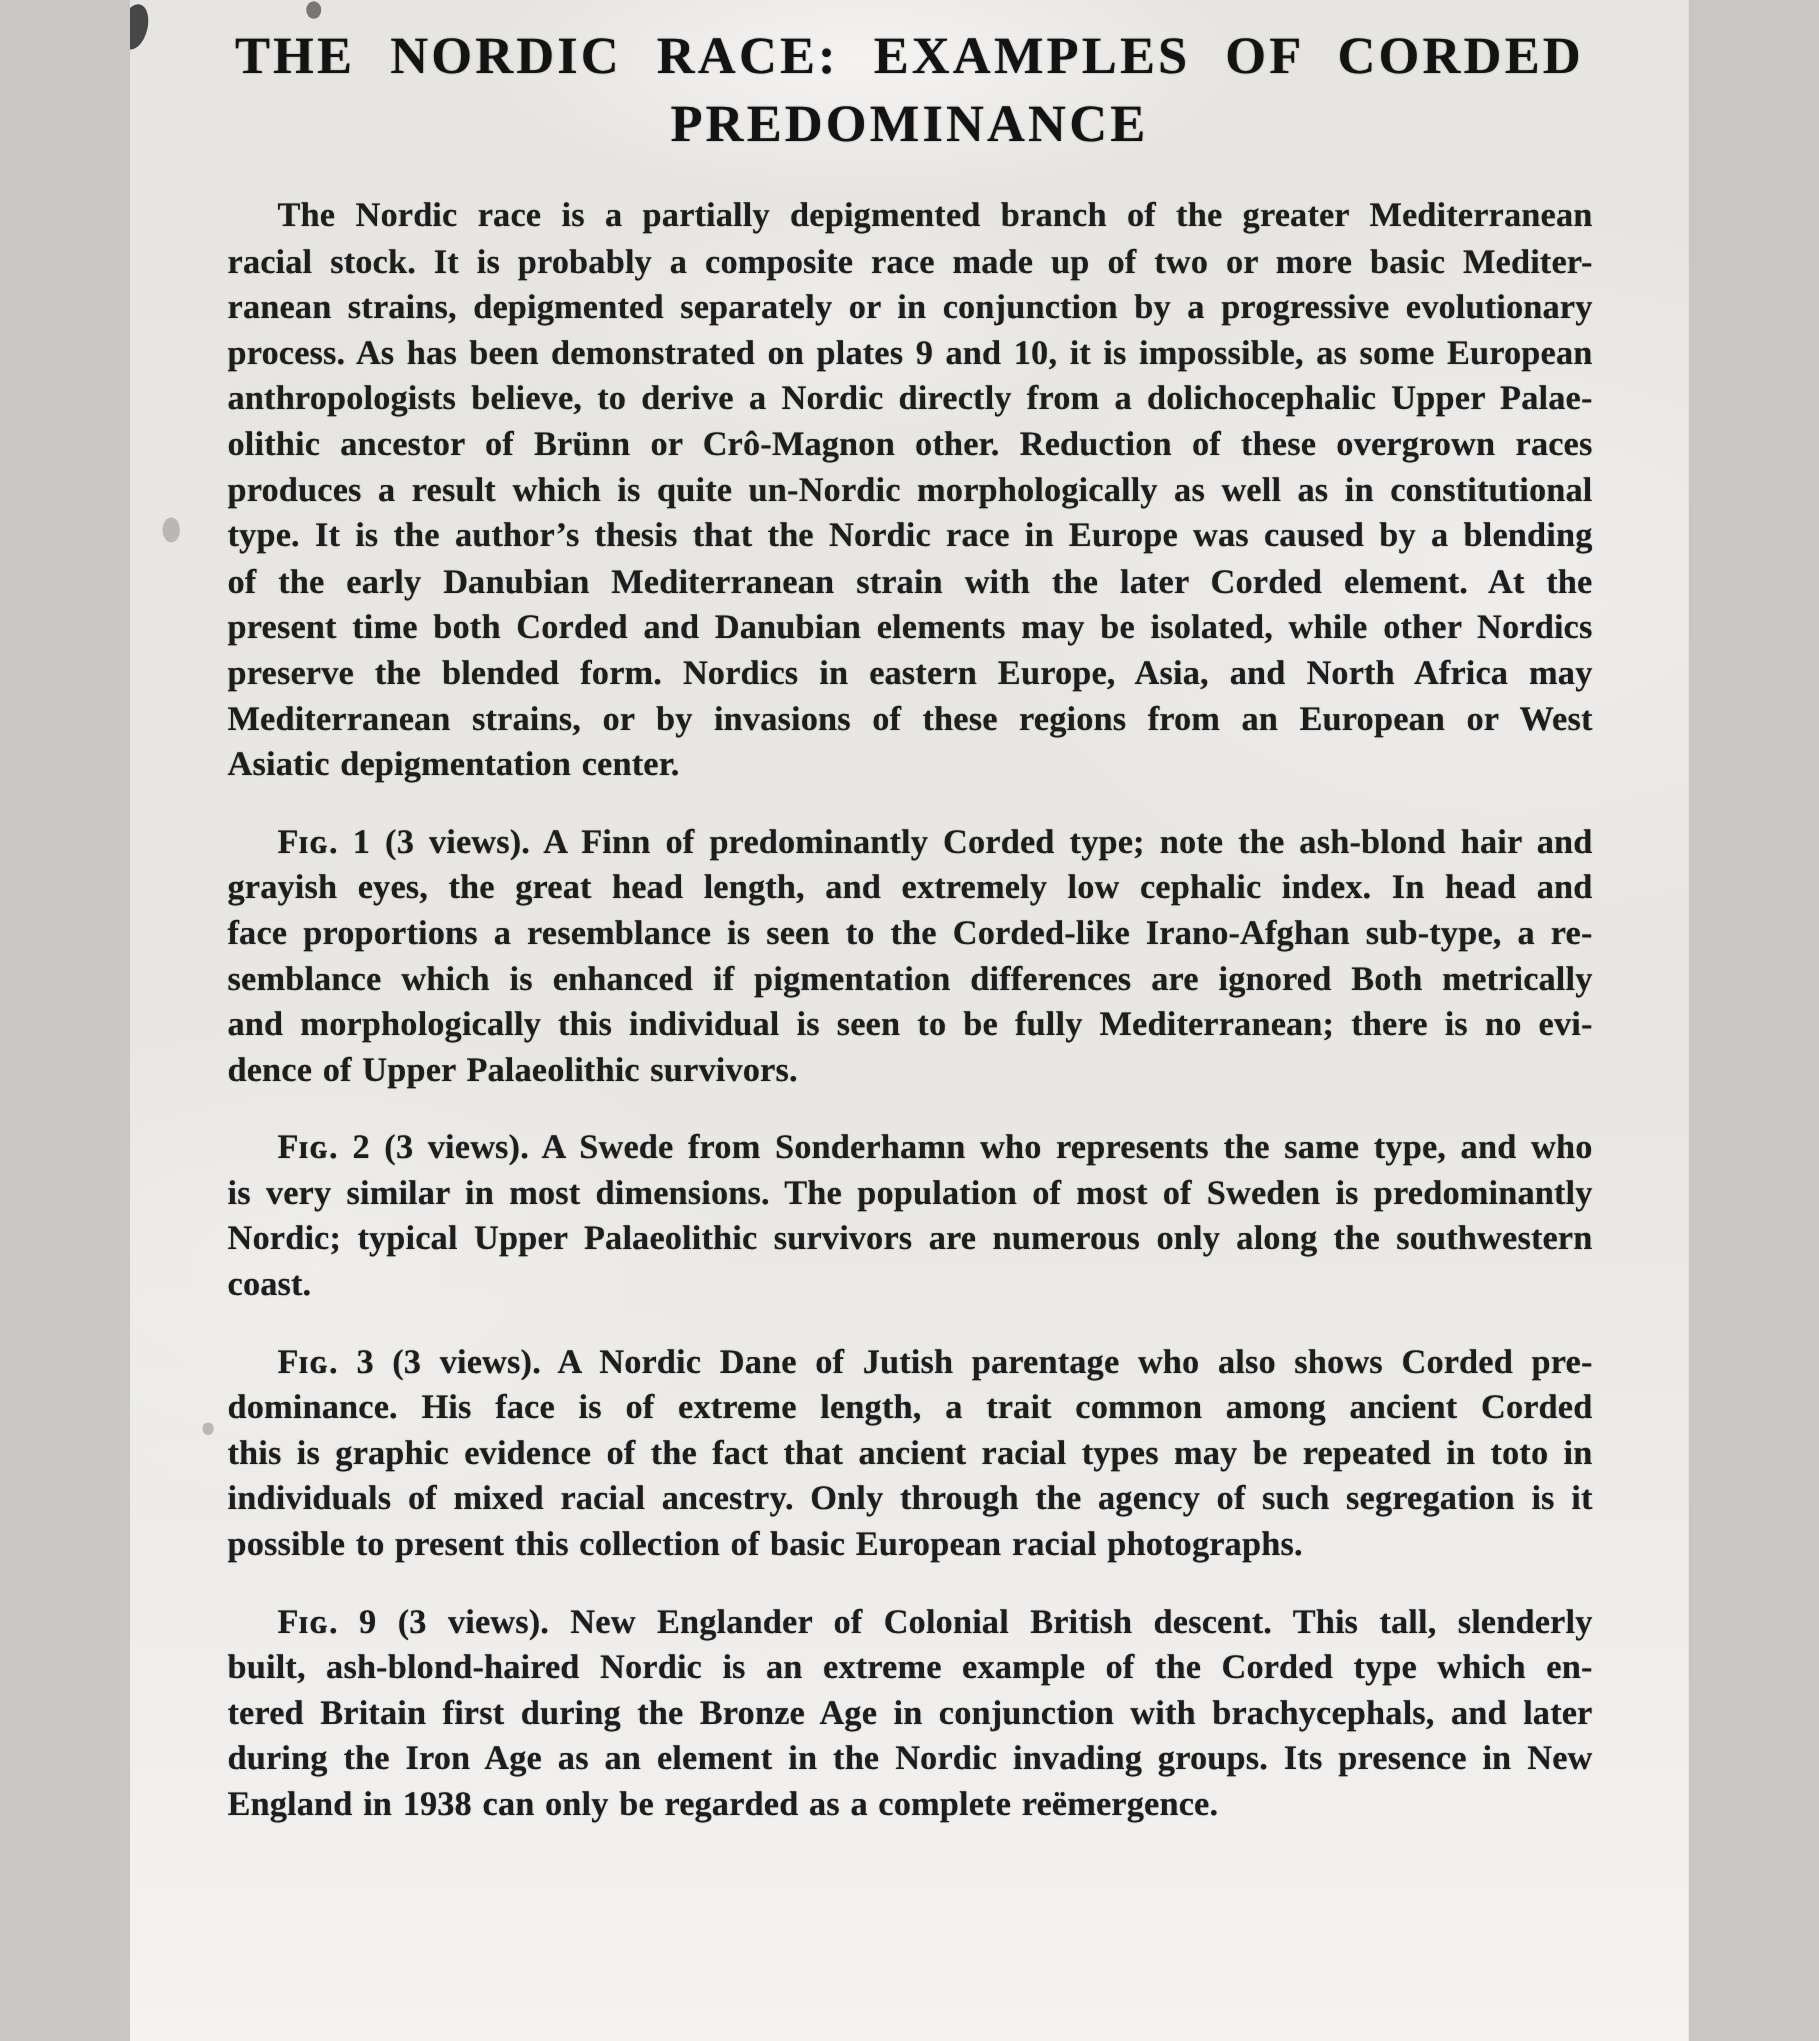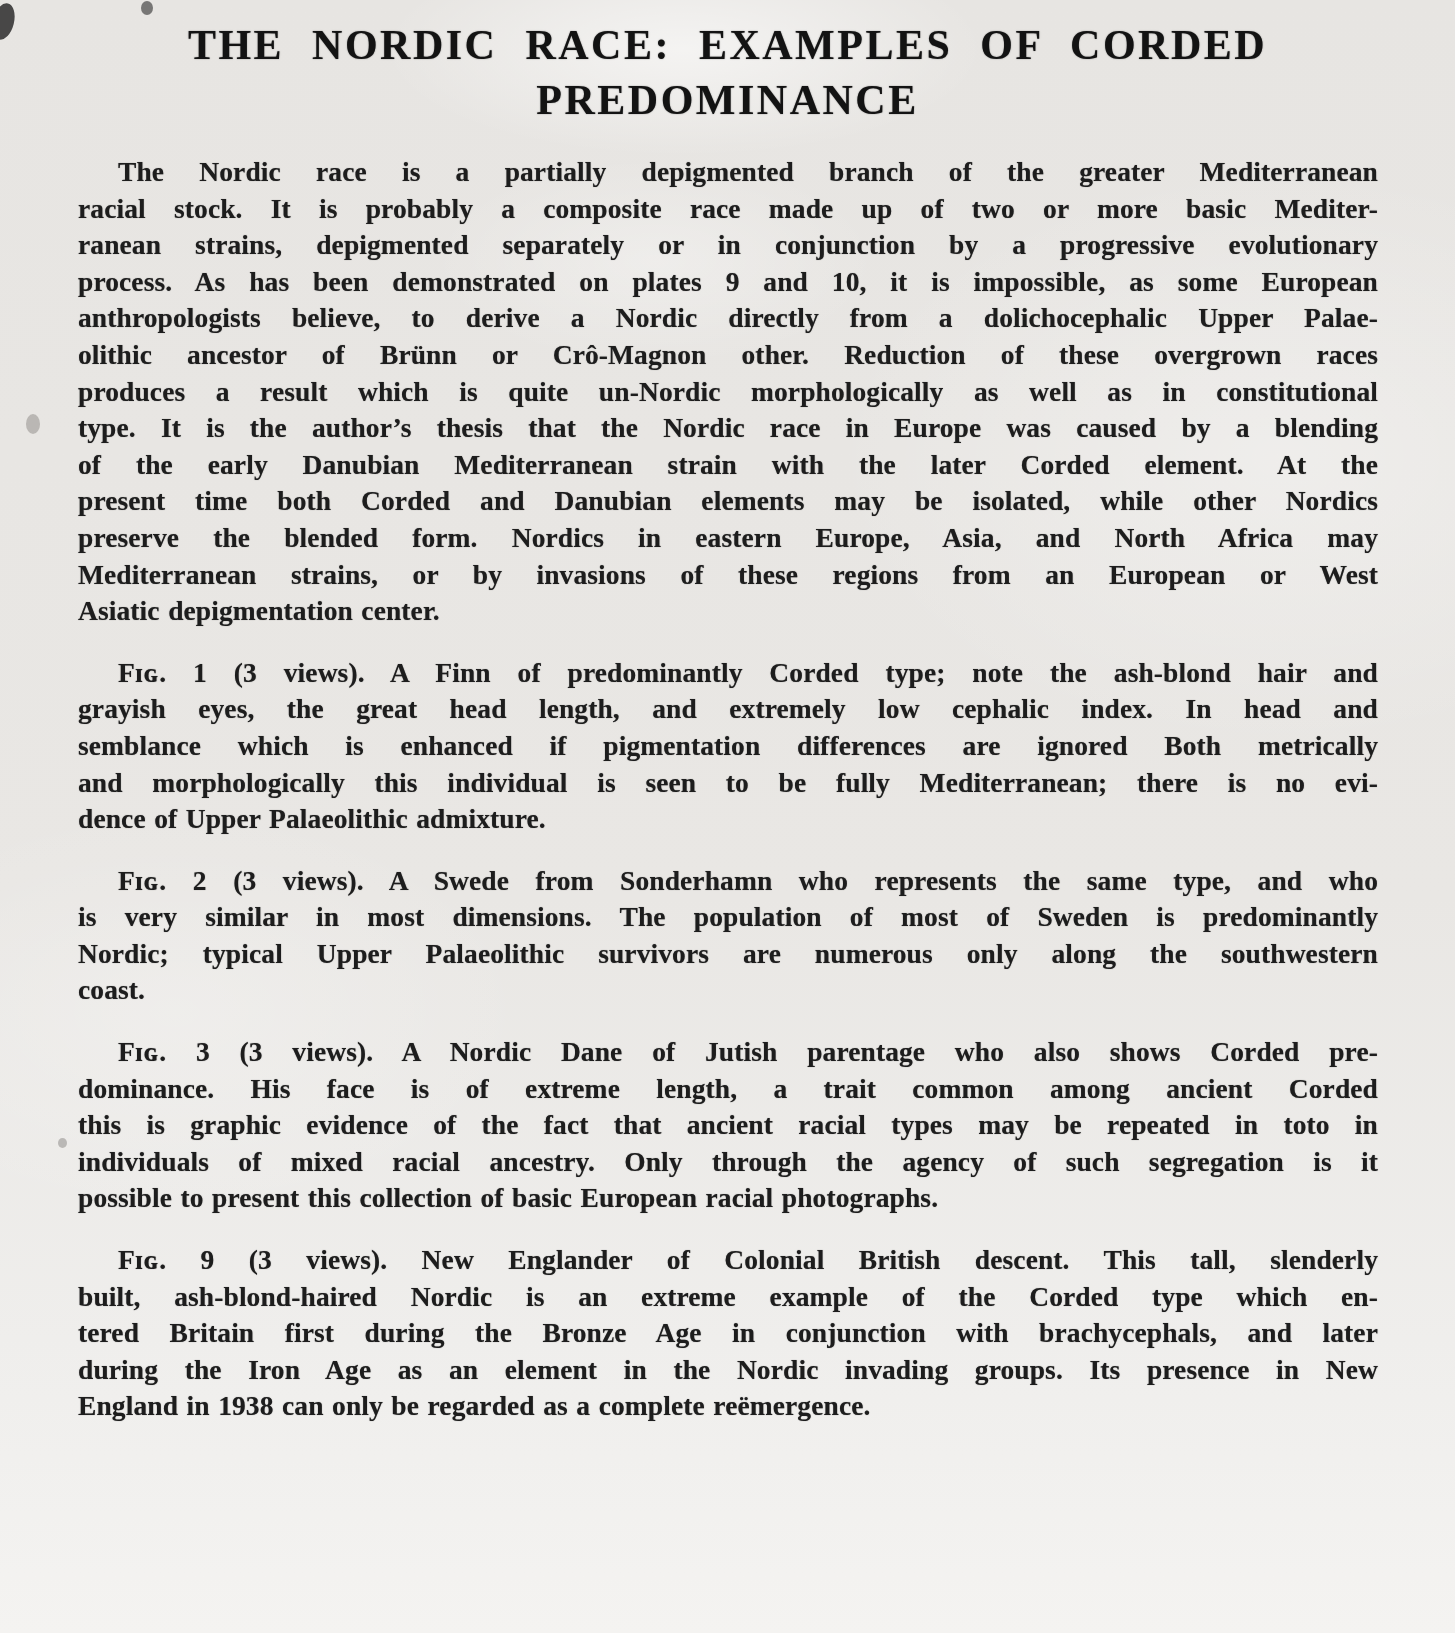--- a/index.html
+++ b/index.html
@@ -1,20 +1,20 @@
 <!DOCTYPE html>
 <html><head>
 <meta charset="utf-8">
 <style>
   * { margin: 0; padding: 0; box-sizing: border-box; }
   html, body { background: #c9c7c4; }
 
   .page {
     position: relative;
-    width: 1455px;
+    width: 1247px;
     height: 1633px;
     margin: 0 auto;
     overflow: hidden;
     background:
       radial-gradient(ellipse 420px 150px at 47% 3%, rgba(255,255,255,0.55), rgba(255,255,255,0) 72%),
       radial-gradient(ellipse 650px 420px at 88% 28%, rgba(255,255,255,0.30), rgba(255,255,255,0) 70%),
       radial-gradient(ellipse 520px 300px at 12% 62%, rgba(255,255,255,0.22), rgba(255,255,255,0) 70%),
       radial-gradient(ellipse 300px 140px at 45% 16%, rgba(255,255,255,0.30), rgba(255,255,255,0) 75%),
       linear-gradient(180deg, #e7e5e2 0%, #e9e7e4 55%, #efeeec 82%, #f4f3f1 100%);
     font-family: "Liberation Serif", "DejaVu Serif", serif;
@@ -85,23 +85,24 @@
         <div class="line">type.  It is the author’s thesis that the Nordic race in Europe was caused by a blending</div>
         <div class="line">of the early Danubian Mediterranean strain with the later Corded element.  At the</div>
         <div class="line">present time both Corded and Danubian elements may be isolated, while other Nordics</div>
         <div class="line">preserve the blended form.  Nordics in eastern Europe, Asia, and North Africa may</div>
         <div class="line">Mediterranean strains, or by invasions of these regions from an European or West</div>
         <div class="line last">Asiatic depigmentation center.</div>
       </div>
       <div class="para">
         <div class="line first">Fɪɢ. 1 (3 views).  A Finn of predominantly Corded type; note the ash-blond hair and</div>
         <div class="line">grayish eyes, the great head length, and extremely low cephalic index.  In head and</div>
+        <div class="line">face proportions a resemblance is seen to the Corded-like Irano-Afghan sub-type, a re-</div>
         <div class="line">semblance which is enhanced if pigmentation differences are ignored  Both metrically</div>
         <div class="line">and morphologically this individual is seen to be fully Mediterranean; there is no evi-</div>
-        <div class="line last">dence of Upper Palaeolithic admixture.</div>
+        <div class="line last">dence of Upper Palaeolithic survivors.</div>
       </div>
       <div class="para">
         <div class="line first">Fɪɢ. 2 (3 views).  A Swede from Sonderhamn who represents the same type, and who</div>
         <div class="line">is very similar in most dimensions.  The population of most of Sweden is predominantly</div>
         <div class="line">Nordic; typical Upper Palaeolithic survivors are numerous only along the southwestern</div>
         <div class="line last">coast.</div>
       </div>
       <div class="para">
         <div class="line first">Fɪɢ. 3 (3 views).  A Nordic Dane of Jutish parentage who also shows Corded pre-</div>
         <div class="line">dominance.  His face is of extreme length, a trait common among ancient Corded</div>

